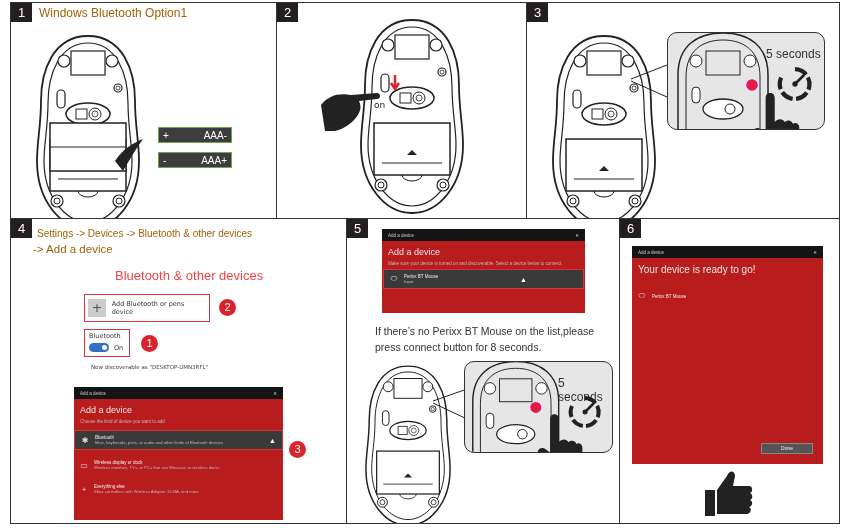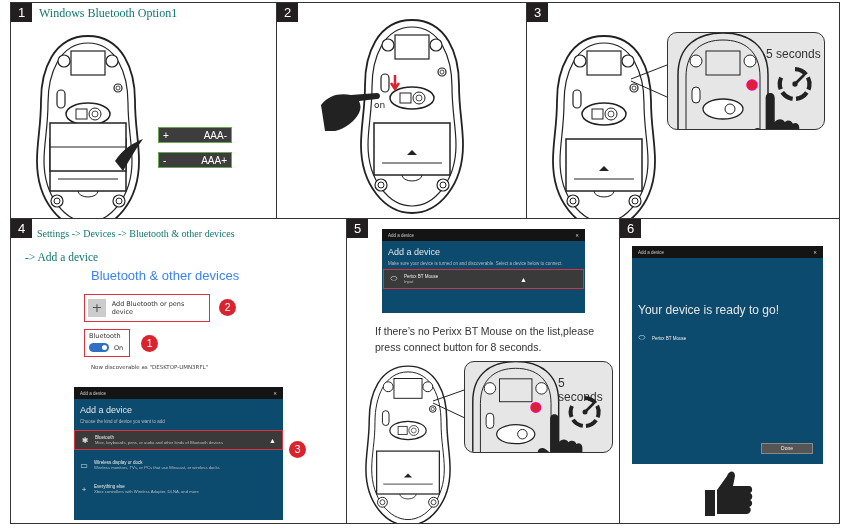--- a/index.html
+++ b/index.html
@@ -5,55 +5,55 @@
   * { box-sizing: border-box; margin: 0; padding: 0; }
   html, body { width: 857px; height: 531px; background: #ffffff; overflow: hidden; }
   body { font-family: "DejaVu Sans", sans-serif; color: #222; position: relative; }
 
   .panel { position: absolute; border: 1.5px solid #333; background: #fff; overflow: hidden; }
   .step-num {
     position: absolute; left: 0; top: 0; width: 21px; height: 19px;
     background: #231f20; color: #fff; font-size: 13px; line-height: 19px; text-align: center;
     font-family: "Liberation Sans", sans-serif;
   }
-  .step-title { position: absolute; font-size: 12px; color: #0f766e; font-family: Liberation Serif, serif; }
+  .step-title { position: absolute; font-size: 12px; color: #a16207; font-family: Liberation Sans, sans-serif; }
 
   svg { position: absolute; overflow: visible; }
 
   .battery {
     position: absolute; width: 74px; height: 16px; background: #3d3d3d;
     border: 1.5px solid #6aa84f; color: #fff; font-size: 10px;
     font-family: "Liberation Sans", sans-serif;
     display: flex; align-items: center; justify-content: space-between; padding: 0 4px;
   }
   .battery .lbl { flex: 1; text-align: right; }
 
   .bubble {
     position: absolute; background: #e6e6e6; border: 1.5px solid #333; border-radius: 10px; overflow: hidden;
   }
   .seconds-lbl { position: absolute; font-size: 12px; color: #333; font-family: "Liberation Sans", sans-serif; }
 
   
-  .settings-title { position: absolute; font-size: 13px; color: #3b82f6; font-family: "Liberation Sans", sans-serif; }
+  .settings-title { position: absolute; font-size: 13px; color: #ef4444; font-family: "Liberation Sans", sans-serif; margin-left: 24px; }
   .add-row { position: absolute; border: 1.5px solid #d9323c; display: flex; align-items: center; gap: 6px; padding: 3px; }
   .add-plus { width: 18px; height: 18px; background: #ccc; color: #555; font-size: 13px; line-height: 18px; text-align: center; }
   .add-label { font-size: 6.5px; color: #333; }
   .bt-box { position: absolute; border: 1.5px solid #d9323c; padding: 2px 4px; }
   .bt-lbl { font-size: 6.5px; color: #333; display: block; }
   .toggle-wrap { display: flex; align-items: center; gap: 5px; margin-top: 3px; }
   .toggle { width: 20px; height: 9px; border-radius: 5px; background: #2f6fc6; position: relative; }
   .toggle::after { content: ""; position: absolute; right: 2px; top: 2px; width: 5px; height: 5px; border-radius: 50%; background: #fff; }
   .toggle-state { font-size: 6.5px; color: #333; }
   .discoverable { position: absolute; font-size: 5.5px; color: #444; }
   .badge {
     position: absolute; width: 17px; height: 17px; border-radius: 50%; background: #d9232e; color: #fff;
     font-size: 11px; line-height: 17px; text-align: center; font-family: "Liberation Sans", sans-serif;
   }
 
-  .dialog { position: absolute; background: #0c4a6e; color: #ddd; font-family: "Liberation Sans", sans-serif; }
+  .dialog { position: absolute; background: #b91c1c; color: #ddd; font-family: "Liberation Sans", sans-serif; }
   .dlg-bar { height: 12px; background: #141414; font-size: 4.5px; color: #ccc; display: flex; justify-content: space-between; align-items: center; padding: 0 6px; }
   .dlg-heading { font-size: 9px; color: #e6e6e6; padding: 6px 6px 4px; }
   .dlg-sub { font-size: 4.5px; color: #bbb; padding: 0 6px 6px; }
   .dlg-item { display: flex; align-items: center; gap: 6px; padding: 4px 6px; }
   .dlg-item.sel { background: #3a3a3a; border: 1.5px solid #d9323c; }
   .dlg-icon { width: 8px; text-align: center; color: #ddd; font-size: 8px; }
   .dlg-item-title { font-size: 4.5px; color: #eee; }
   .dlg-item-desc { font-size: 4.2px; color: #bbb; }
   .cursor { font-size: 7px; color: #fff; margin-left: auto; }
 
@@ -160,21 +160,21 @@
     <div class="seconds-lbl" style="left:98px; top:14px;">5 seconds</div>
     <svg width="34" height="34" style="left:110px; top:34px;" viewBox="0 0 32 32">
         <use href="#timer-icon"></use>
       </svg>
   </div>
 </div>
 
 <div class="panel" style="left:10px; top:218px; width:337px; height:306px;">
   <div class="step-num">4</div>
   <div class="step-title" style="left:26px; top:9px; font-size:10px;">Settings -&gt; Devices -&gt; Bluetooth &amp; other devices</div>
-  <div class="step-title" style="left:14px; top:24px; font-size:11.5px;margin-top:8px;">-&gt; Add a device</div>
+  <div class="step-title" style="left:22px; top:24px; font-size:11.5px;">-&gt; Add a device</div>
 
   <div class="settings-title" style="left:80px; top:49px;">Bluetooth &amp; other devices</div>
 
   <div class="add-row" style="left:73px; top:75px; width:126px; height:28px;">
     <div class="add-plus">+</div>
     <div class="add-label">Add Bluetooth or pens device</div>
   </div>
   <div class="badge" style="left:208px; top:80px;">2</div>
 
   <div class="bt-box" style="left:73px; top:110px; width:46px; height:28px;">
@@ -271,21 +271,21 @@
   </div>
 </div>
 
 <div class="panel" style="left:619px; top:218px; width:221px; height:306px;">
   <div class="step-num">6</div>
   <div class="dialog" style="left:12px; top:27px; width:191px; height:218px;">
     <div class="dlg-bar">
       <span>Add a device</span>
       <span>✕</span>
     </div>
-    <div class="dlg-heading" style="font-size:12px;margin-top:39px;">Your device is ready to go!</div>
+    <div class="dlg-heading" style="font-size:10px;">Your device is ready to go!</div>
     <div class="dlg-item" style="margin-top:8px;">
       <span class="dlg-icon">⬭</span>
       <div class="dlg-item-title">Perixx BT Mouse</div>
     </div>
     <div class="done-btn" style="left:129px; top:197px;">Done</div>
   </div>
   <svg width="50" height="50" style="left:85px; top:249px;" viewBox="0 0 50 50">
     <rect x="0" y="22" width="10" height="26" fill="#222"></rect>
     <path d="M12 22 L22 8 C24 2 30 2 30 8 L28 18 L44 18 C48 18 48 24 45 25 C48 26 48 31 45 32 C48 33 48 38 44 39 C47 40 46 46 42 46 L12 46 Z" fill="#222"></path>
   </svg>

